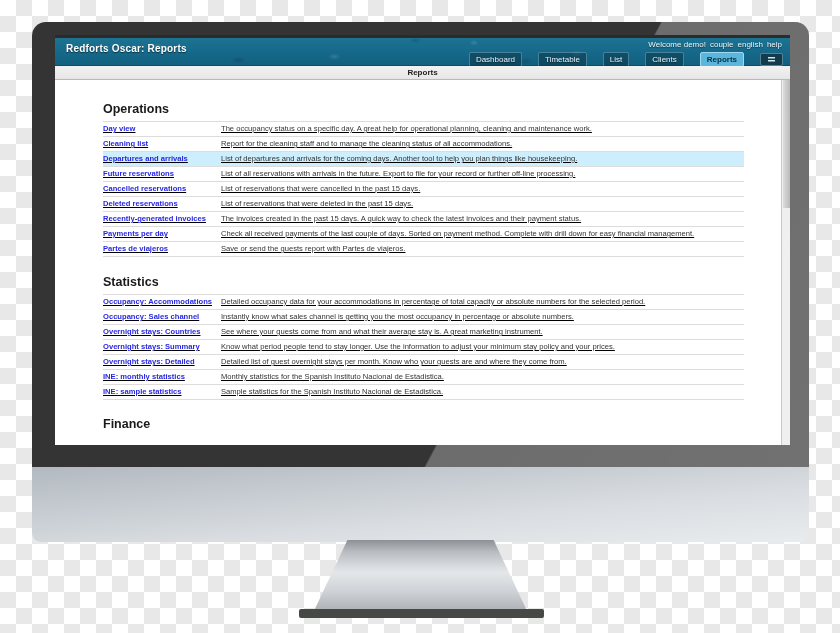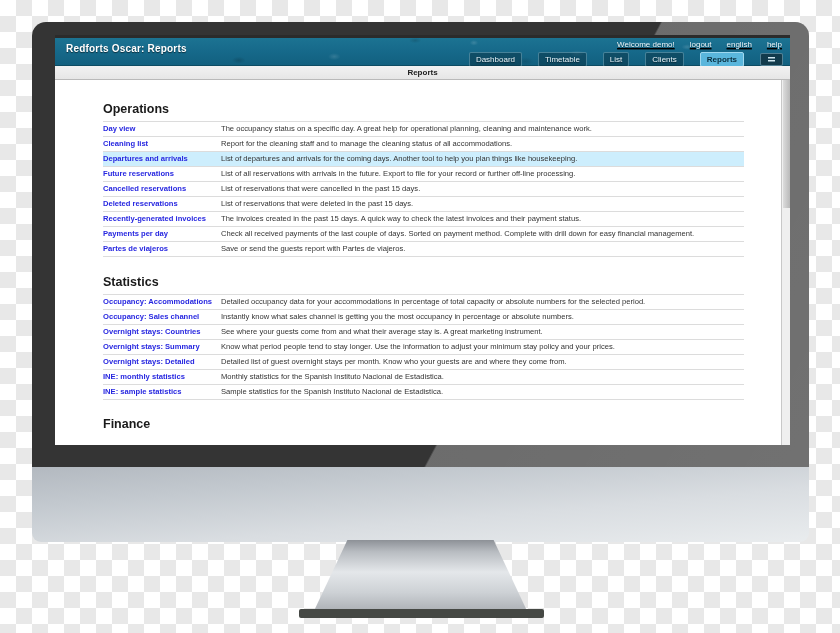--- a/index.html
+++ b/index.html
@@ -113,23 +113,22 @@
     font-size: 10px;
     font-weight: bold;
     letter-spacing: .2px;
     text-shadow: 0 1px 1px rgba(0,0,0,.55);
   }
   .topnav {
     position: absolute;
     right: 8px;
     top: 5px;
     display: flex;
-    gap: 15px;
+    gap: 4px;
     align-items: flex-end;
-    text-decoration: underline;
   }
   .topnav span {
     color: #eaf6fb;
     font-size: 8px;
     text-shadow: 0 1px 1px rgba(0,0,0,.45);
   }
   .topnav span.lnk { cursor: pointer; }
 
   .tabrow {
     position: absolute;
@@ -209,21 +208,21 @@
     color: #1a1a1a;
     padding-bottom: 5px;
     margin-bottom: 0;
   }
 
   table.rpt {
     width: 100%;
     border-collapse: collapse;
     table-layout: fixed;
   }
-  table.rpt tr { border-top: 1px solid #dcdcdc; }
+  table.rpt tr { border-top: 1px solid #dcdcdc; text-decoration: underline; }
   table.rpt tr:last-child { border-bottom: 1px solid #dcdcdc; }
   table.rpt tr.hl { background: #cdeefd; }
 
   table.rpt td {
     padding: 2px 0 2px 0;
     font-size: 7.6px;
     line-height: 10px;
     vertical-align: top;
   }
   td.lnk-cell {
@@ -261,21 +260,21 @@
   <div class="bezel"></div>
   <div class="bezel-sheen"></div>
 
   <div id="screen">
 
     <div class="app-header">
       <div class="brand">Redforts Oscar: Reports</div>
 
       <div class="topnav">
         <span>Welcome demo!</span>
-        <span class="lnk">logout</span>
+        <span class="lnk">couple</span>
         <span class="lnk">english</span>
         <span class="lnk">help</span>
       </div>
 
       <div class="tabrow" id="tabrow">
           <div class="tab">Dashboard</div>
           <div class="tab">Timetable</div>
           <div class="tab">List</div>
           <div class="tab">Clients</div>
           <div class="tab active">Reports</div>

